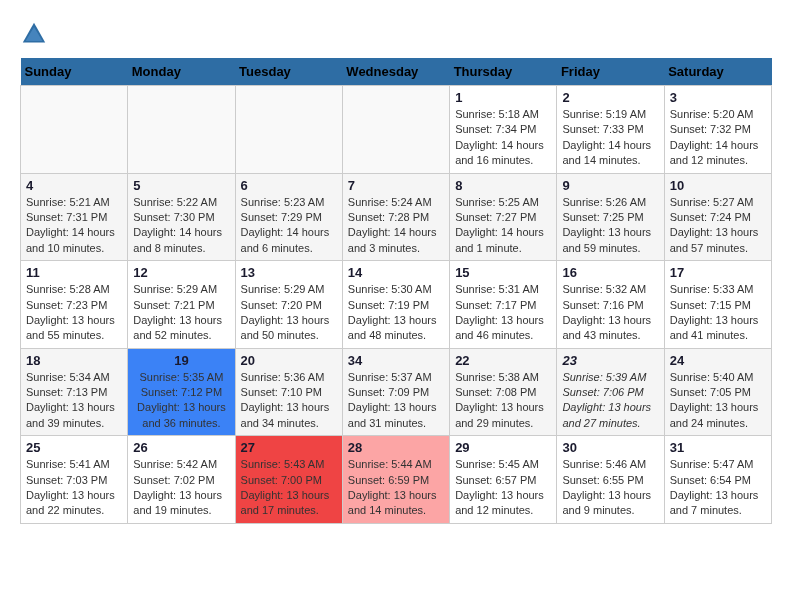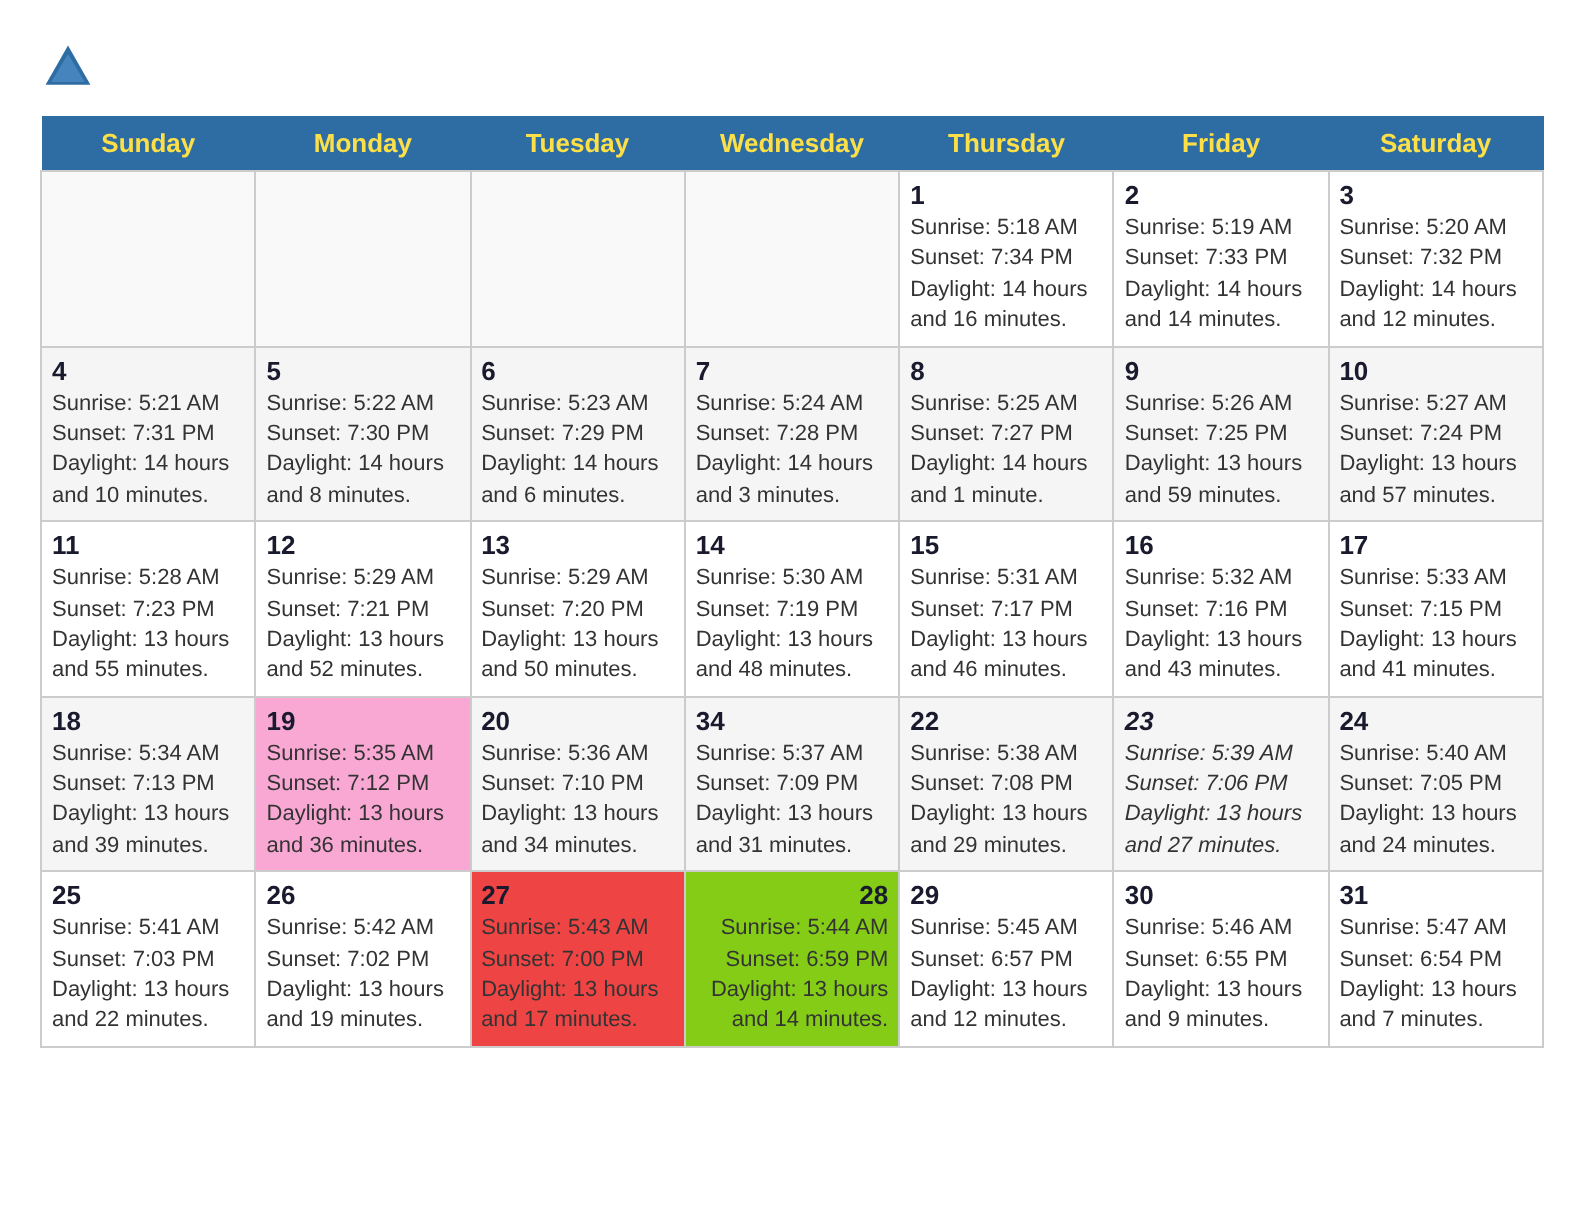--- a/index.html
+++ b/index.html
@@ -46,23 +46,23 @@
       font-size: 16px;
       color: #333;
     }
     .calendar-table {
       width: 100%;
       border-collapse: collapse;
       font-size: 11px;
     }
     .calendar-table th {
       background-color: #2e6da4;
-      color: #fde047;
+      color: #000000;
       padding: 6px 4px;
-      text-align: center;
+      text-align: left;
       font-size: 13px;
       font-weight: bold;
     }
     .calendar-table td {
       border: 1px solid #ccc;
       vertical-align: top;
       padding: 4px 5px;
       width: calc(100% / 7);
       min-height: 80px;
       height: 80px;
@@ -204,21 +204,21 @@
         <td style="background: rgb(255, 255, 255);">
           <span class="day-number">17</span>
           <div class="day-detail">Sunrise: 5:33 AM<br>Sunset: 7:15 PM<br>Daylight: 13 hours<br>and 41 minutes.</div>
         </td>
       </tr>
       <tr class="week-row">
         <td style="background: rgb(245, 245, 245);">
           <span class="day-number">18</span>
           <div class="day-detail">Sunrise: 5:34 AM<br>Sunset: 7:13 PM<br>Daylight: 13 hours<br>and 39 minutes.</div>
         </td>
-        <td style="background: #f9a8d4;">
+        <td style="background: #3b82f6; text-align: center;">
           <span class="day-number">19</span>
           <div class="day-detail">Sunrise: 5:35 AM<br>Sunset: 7:12 PM<br>Daylight: 13 hours<br>and 36 minutes.</div>
         </td>
         <td style="background: rgb(245, 245, 245);">
           <span class="day-number">20</span>
           <div class="day-detail">Sunrise: 5:36 AM<br>Sunset: 7:10 PM<br>Daylight: 13 hours<br>and 34 minutes.</div>
         </td>
         <td style="background: rgb(245, 245, 245);">
           <span class="day-number">34</span>
           <div class="day-detail">Sunrise: 5:37 AM<br>Sunset: 7:09 PM<br>Daylight: 13 hours<br>and 31 minutes.</div>
@@ -242,21 +242,21 @@
           <div class="day-detail">Sunrise: 5:41 AM<br>Sunset: 7:03 PM<br>Daylight: 13 hours<br>and 22 minutes.</div>
         </td>
         <td style="background: rgb(255, 255, 255);">
           <span class="day-number">26</span>
           <div class="day-detail">Sunrise: 5:42 AM<br>Sunset: 7:02 PM<br>Daylight: 13 hours<br>and 19 minutes.</div>
         </td>
         <td style="background: #ef4444;">
           <span class="day-number">27</span>
           <div class="day-detail">Sunrise: 5:43 AM<br>Sunset: 7:00 PM<br>Daylight: 13 hours<br>and 17 minutes.</div>
         </td>
-        <td style="background: #84cc16; text-align: right;">
+        <td style="background: #fca5a5;">
           <span class="day-number">28</span>
           <div class="day-detail">Sunrise: 5:44 AM<br>Sunset: 6:59 PM<br>Daylight: 13 hours<br>and 14 minutes.</div>
         </td>
         <td style="background: rgb(255, 255, 255);">
           <span class="day-number">29</span>
           <div class="day-detail">Sunrise: 5:45 AM<br>Sunset: 6:57 PM<br>Daylight: 13 hours<br>and 12 minutes.</div>
         </td>
         <td style="background: rgb(255, 255, 255);">
           <span class="day-number">30</span>
           <div class="day-detail">Sunrise: 5:46 AM<br>Sunset: 6:55 PM<br>Daylight: 13 hours<br>and 9 minutes.</div>

